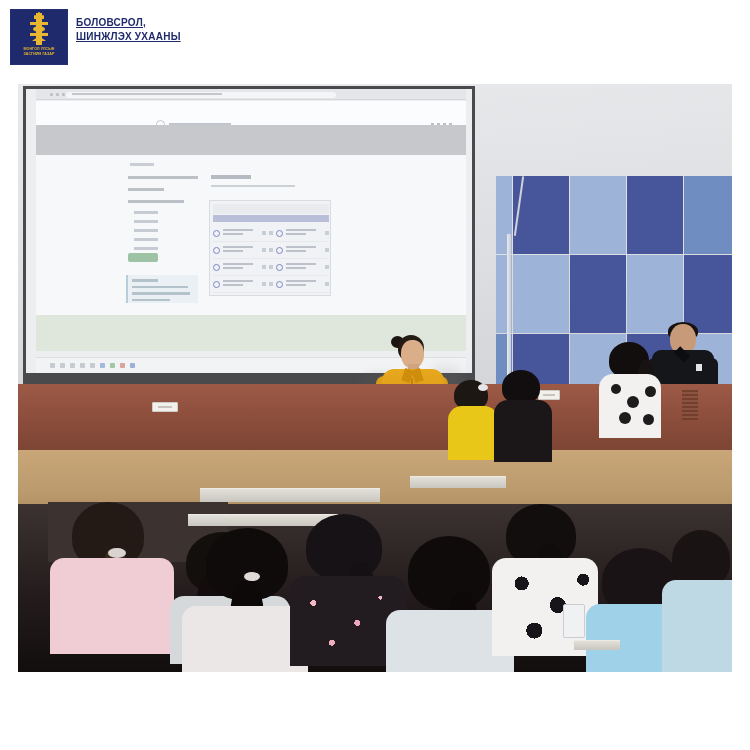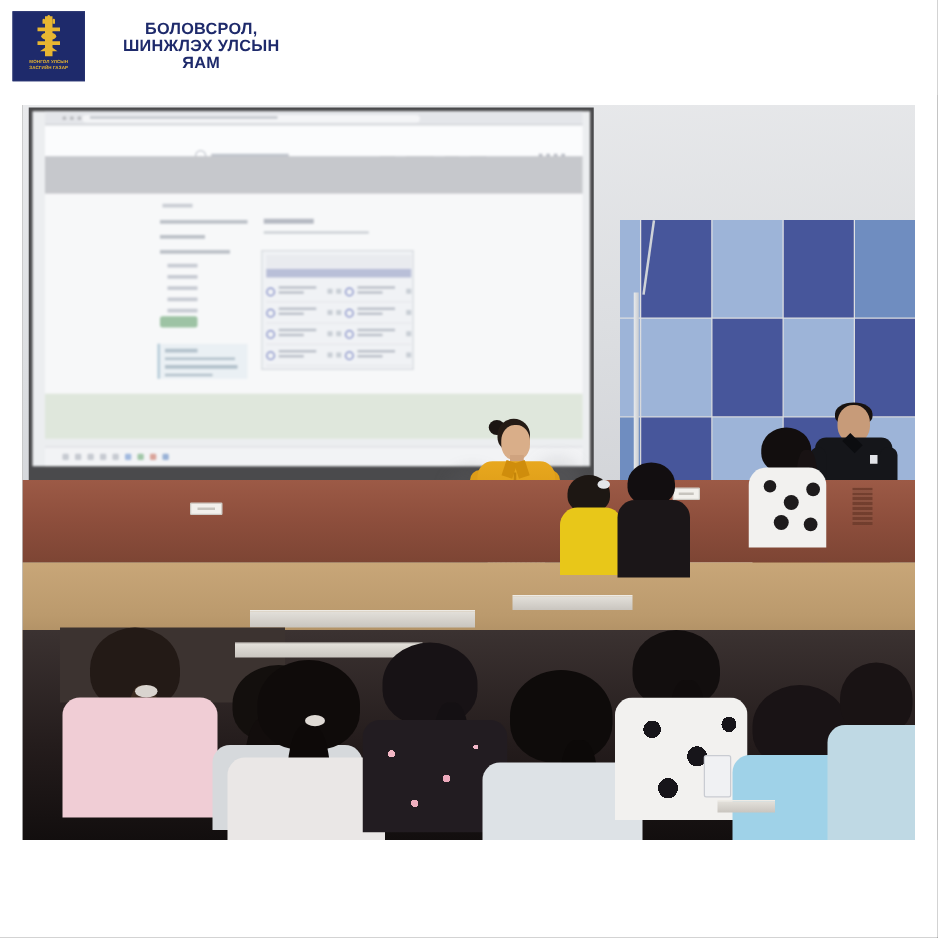--- a/index.html
+++ b/index.html
@@ -62,24 +62,24 @@
   }
   #logo-text {
     color:#e8b631; font-size:3.6px; font-weight:bold;
     line-height:5px; text-align:center; letter-spacing:0.1px;
     margin-top:2px; width:100%;
   }
   #ministry-title {
     position:absolute; left:76px; top:16px;
     width:170px;
     color:#1e2a6b;
-    font-size:13px; font-weight:bold;
+    font-size:10px; font-weight:bold;
     line-height:13.5px;
-    text-align:center;
     letter-spacing:0.25px;
+    text-decoration:underline;
   }
 
   
   #photo {
     position:absolute; left:18px; top:84px;
     width:714px; height:588px;
     overflow:hidden;
     background:#888;
   }
 
@@ -490,22 +490,21 @@
       <div class="soyombo-col"></div>
     </div>
     <div id="logo-text">
       <div>МОНГОЛ УЛСЫН</div>
       <div>ЗАСГИЙН ГАЗАР</div>
     </div>
   </div>
 
   <div id="ministry-title">
     <div>БОЛОВСРОЛ,</div>
-    <div>ШИНЖЛЭХ УЛСЫН</div>
-    <div>ЯАМ</div>
+    <div>ШИНЖЛЭХ УХААНЫ</div>
   </div>
 </div>
 
 <div id="photo">
 
   <div class="wall-upper"></div>
 
   <div id="panels">
     <div class="pgrid">
       <div class="p light"></div>

